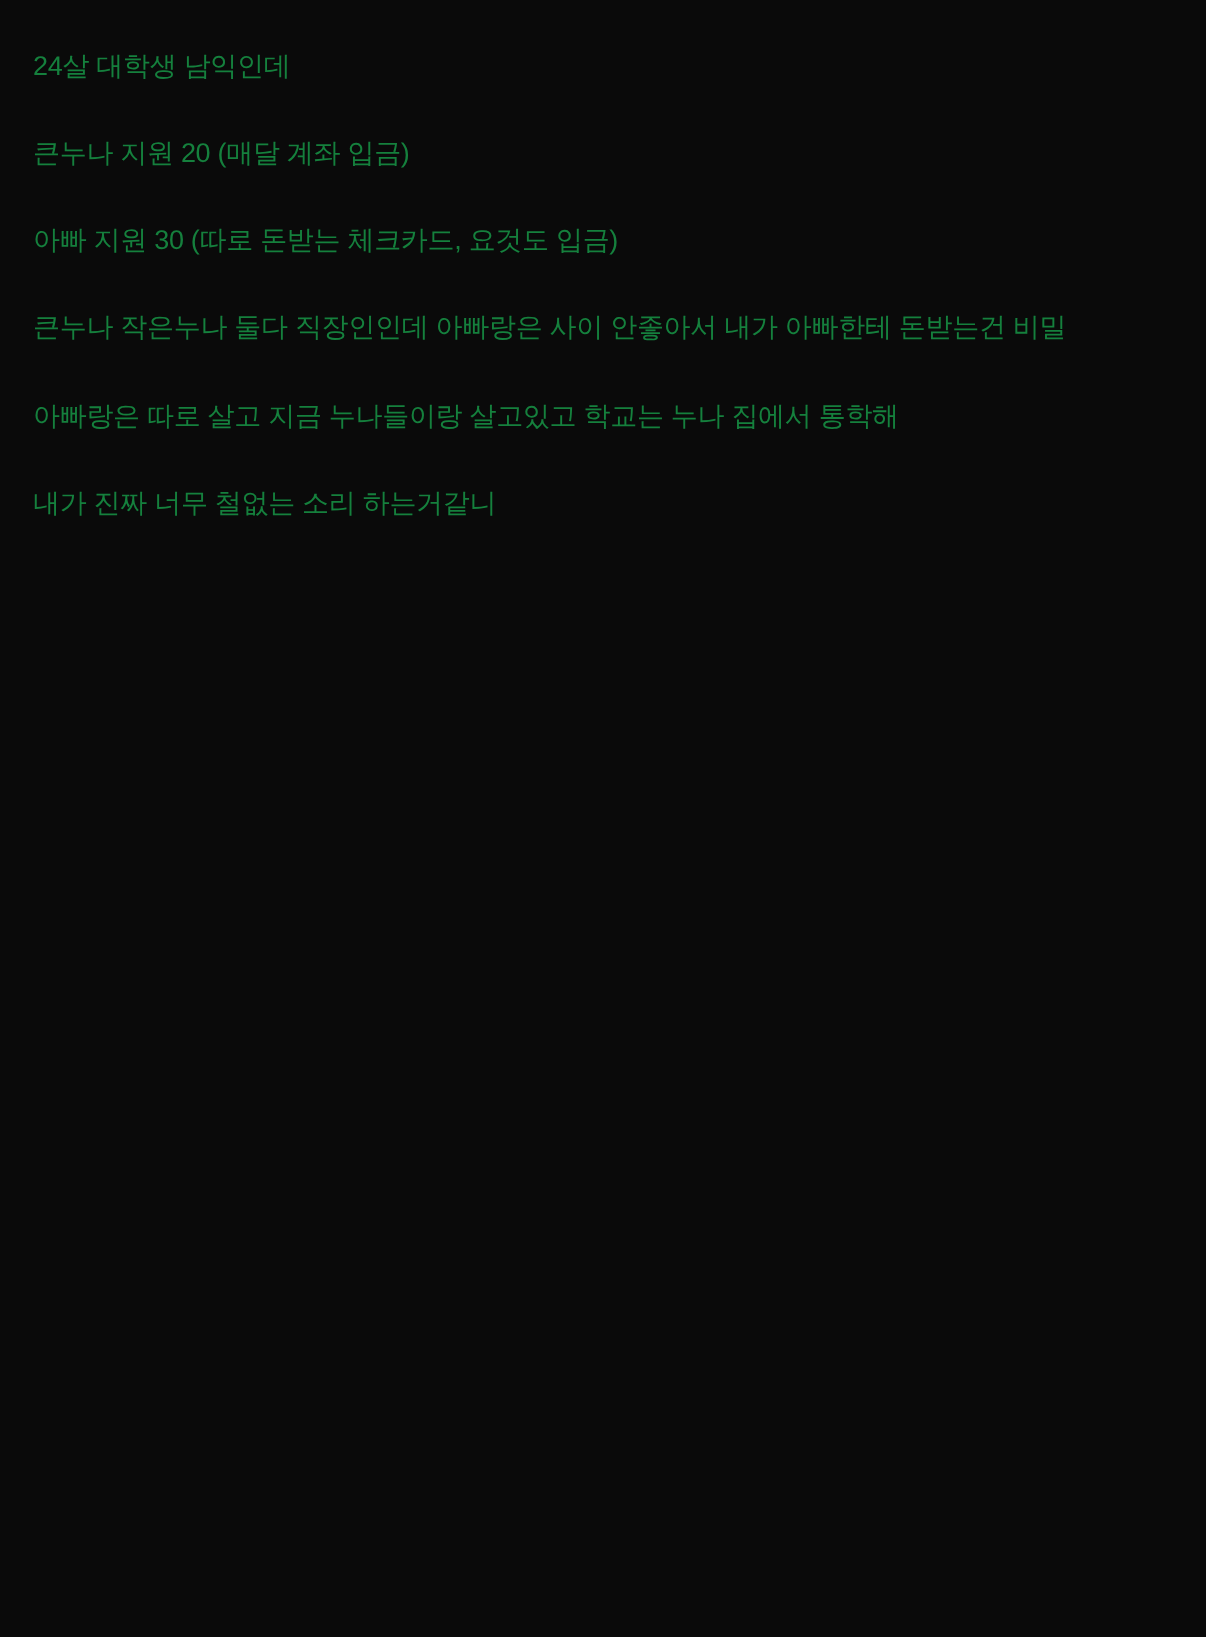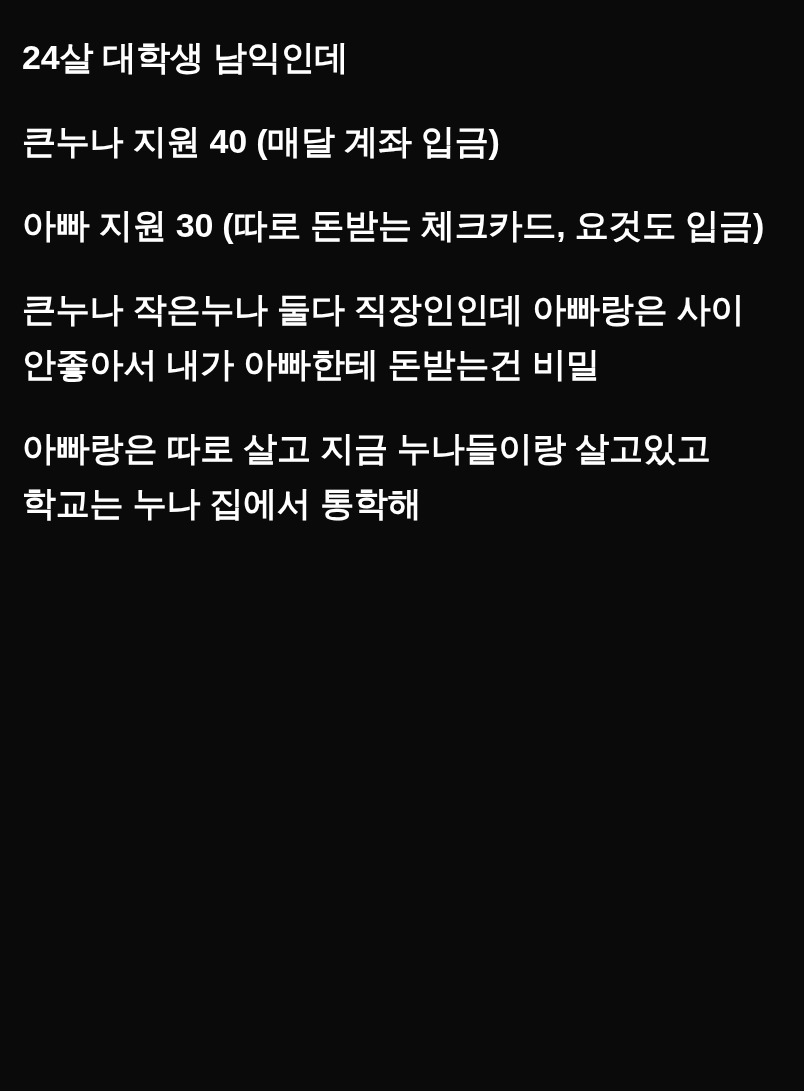--- a/index.html
+++ b/index.html
@@ -17,35 +17,36 @@
   .post {
     box-sizing: border-box;
     width: 804px;
     height: 1091px;
     background: #0a0a0a;
     padding: 30px 26px 20px 22px;
     display: flex;
     flex-direction: column;
   }
   .para {
-    color: #ffffff;
-    font-size: 34px;
+    color: #15803d;
+    font-size: 18px;
     line-height: 1.62;
-    font-weight: 700;
+    font-weight: 400;
     letter-spacing: -0.2px;
     margin: 0 0 29px 0;
     word-break: keep-all;
     white-space: pre-wrap;
   }
   .para:last-child {
     margin-bottom: 0;
   }
 </style>
 </head>
 <body>
 
 <div class="post">
   <p class="para">24살 대학생 남익인데</p>
-  <p class="para">큰누나 지원 40 (매달 계좌 입금)</p>
+  <p class="para">큰누나 지원 20 (매달 계좌 입금)</p>
   <p class="para">아빠 지원 30 (따로 돈받는 체크카드, 요것도 입금)</p>
   <p class="para">큰누나 작은누나 둘다 직장인인데 아빠랑은 사이 안좋아서 내가 아빠한테 돈받는건 비밀</p>
   <p class="para">아빠랑은 따로 살고 지금 누나들이랑 살고있고 학교는 누나 집에서 통학해</p>
+  <p class="para">내가 진짜 너무 철없는 소리 하는거같니</p>
 </div>
 
 </body></html>

